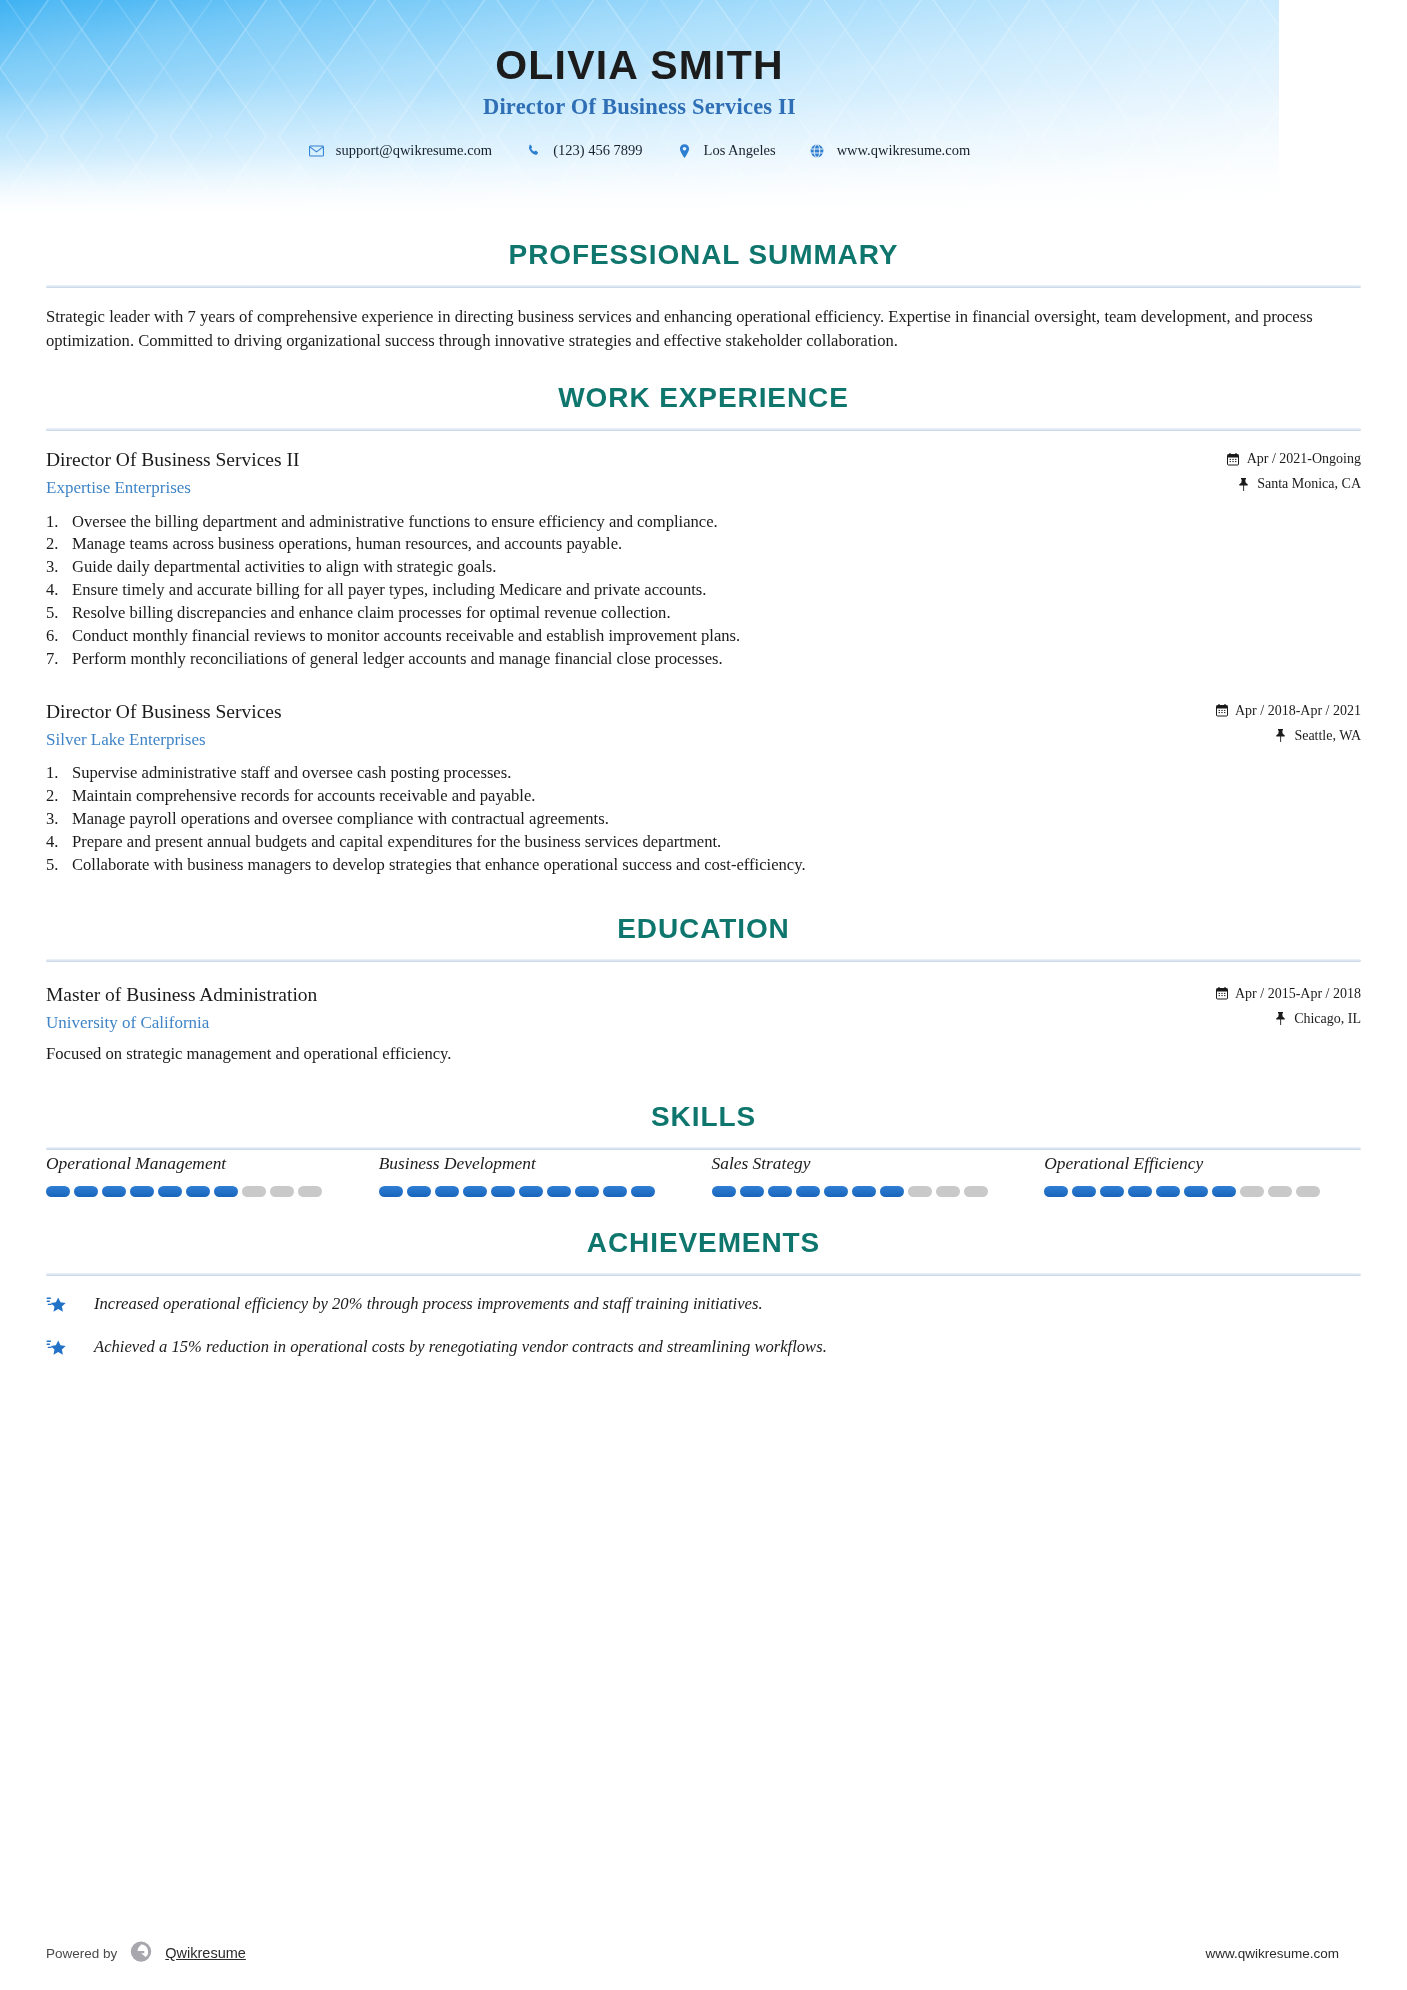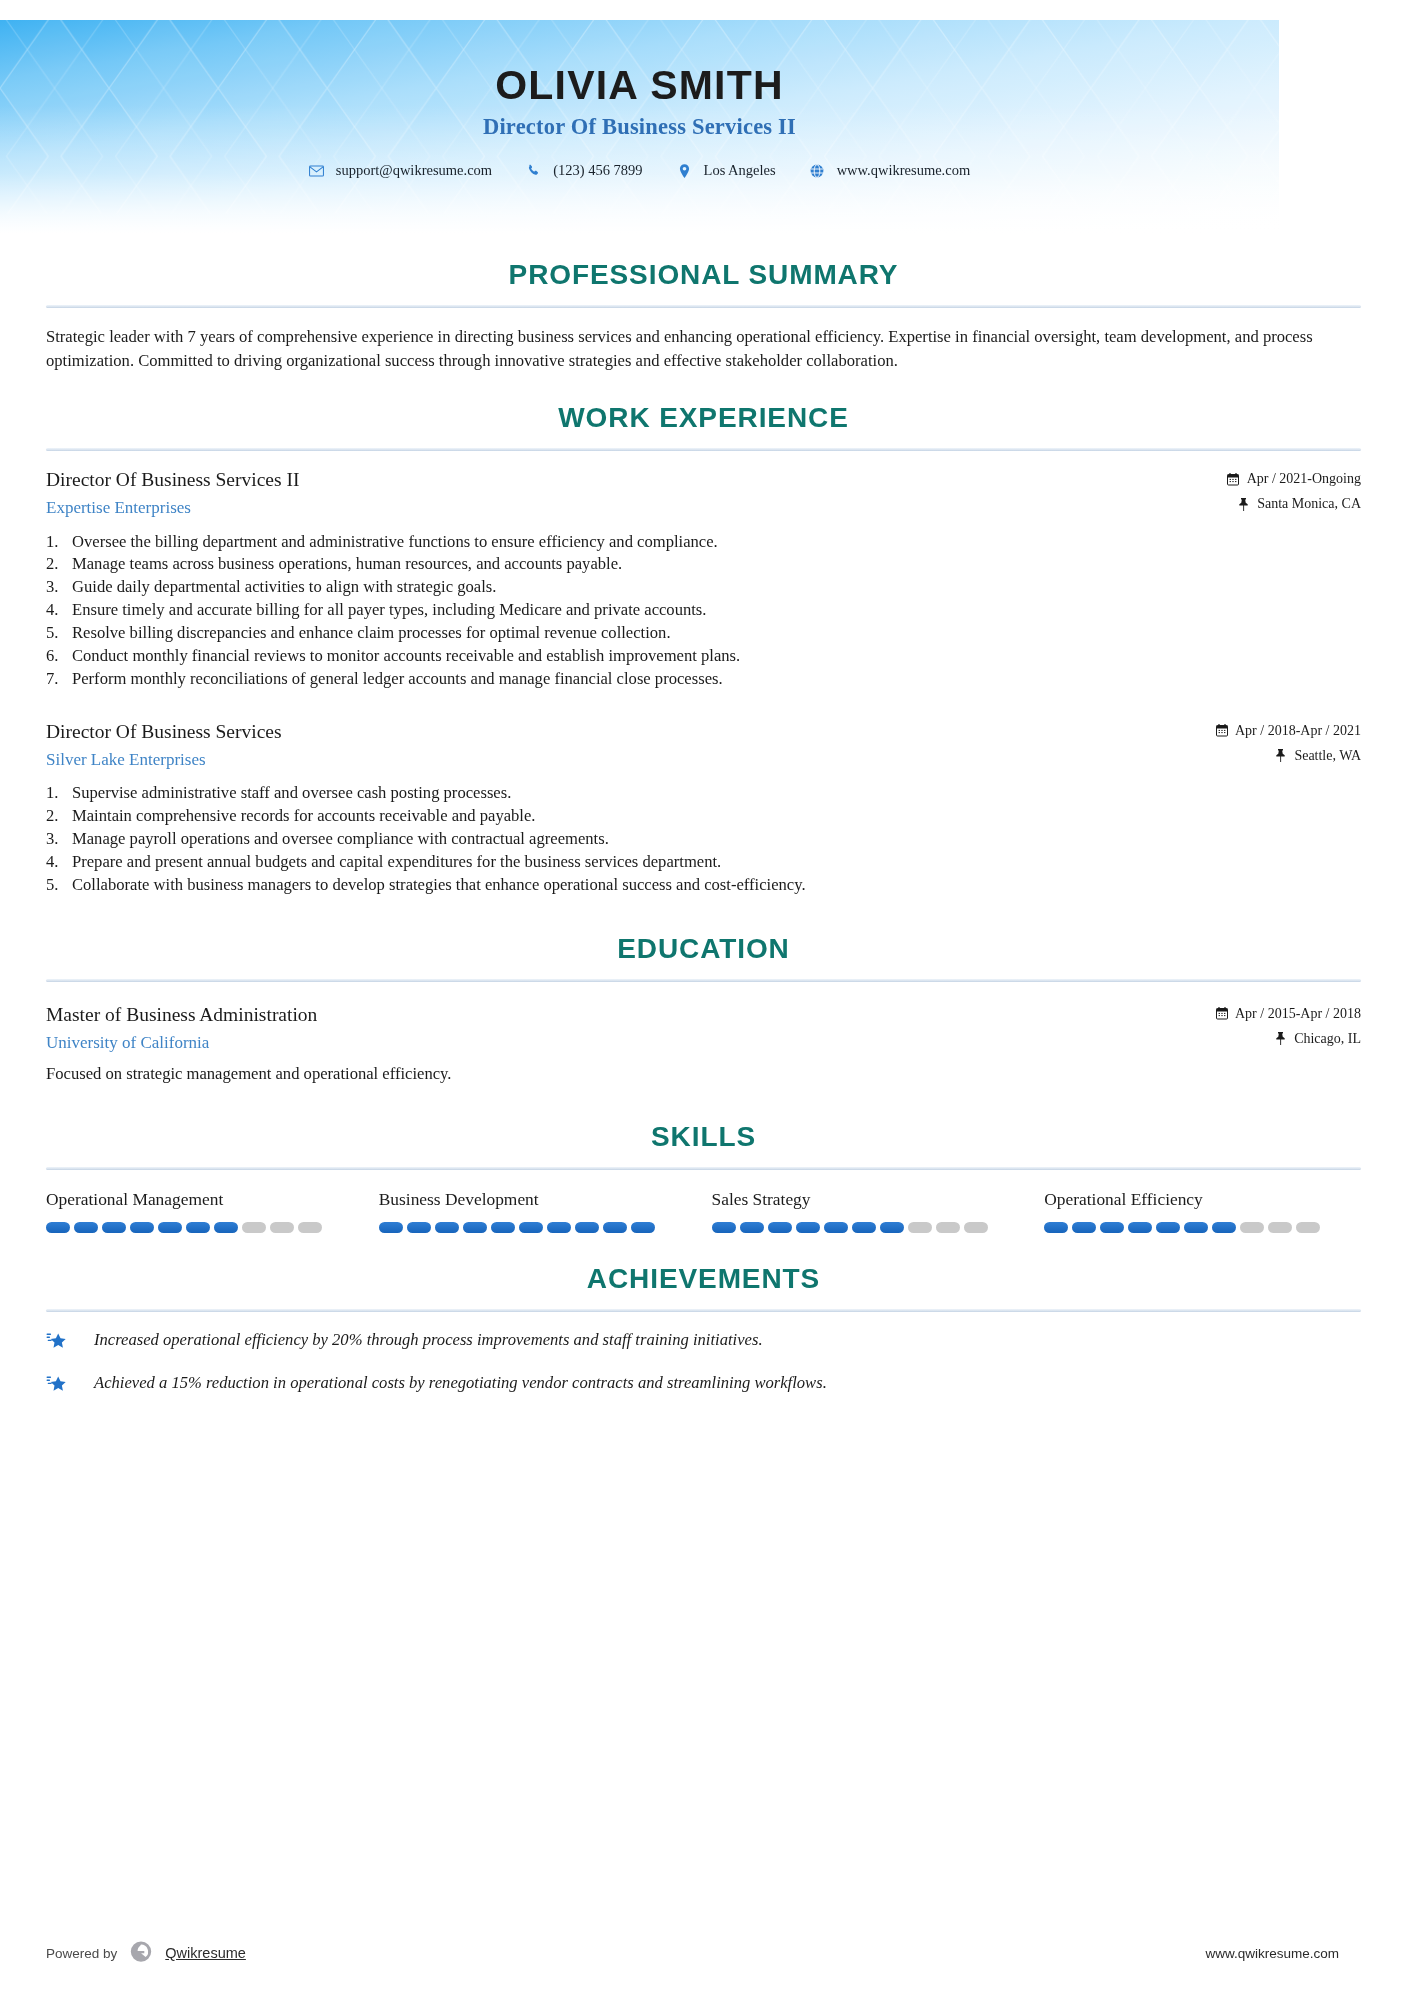--- a/index.html
+++ b/index.html
@@ -24,21 +24,20 @@
     height: 213px;
     overflow: hidden;
     background: linear-gradient(170deg,
         #3fb2f2 0%,
         #74c8f7 14%,
         #a5dcfb 32%,
         #c9eafd 50%,
         #e2f3fe 68%,
         #f2fafe 84%,
         #ffffff 100%);
-    margin-top: 20px;
   }
   .header-pattern {
     position: absolute;
     inset: 0;
     opacity: .55;
   }
   .header-fade {
     position: absolute;
     inset: 0;
     background: linear-gradient(180deg,
@@ -192,24 +191,25 @@
 
   .edu-note {
     font-size: 16.6px;
     line-height: 1.4;
     margin-top: 8px;
     color: #1b1b1b;
   }
 
   
   .skills-grid {
-    margin-top: 18px;
+    margin-top: 2px;
     display: grid;
     grid-template-columns: repeat(4, 1fr);
     column-gap: 16px;
+    font-style: italic;
   }
   .skill-name {
     font-size: 17.4px;
     color: #1b1b1b;
     line-height: 1.3;
     margin-bottom: 11px;
   }
   .skill-bar {
     display: flex;
     gap: 4px;

